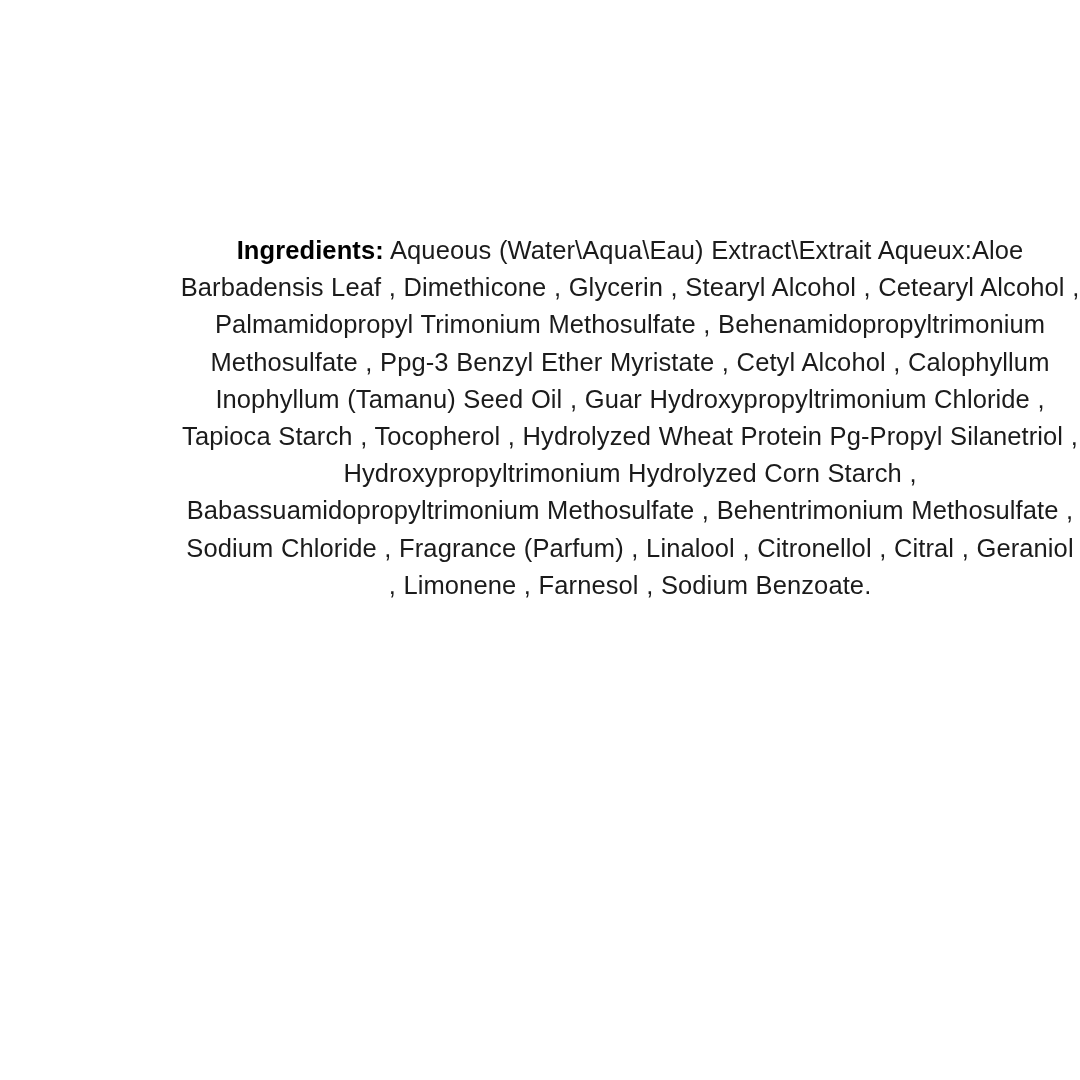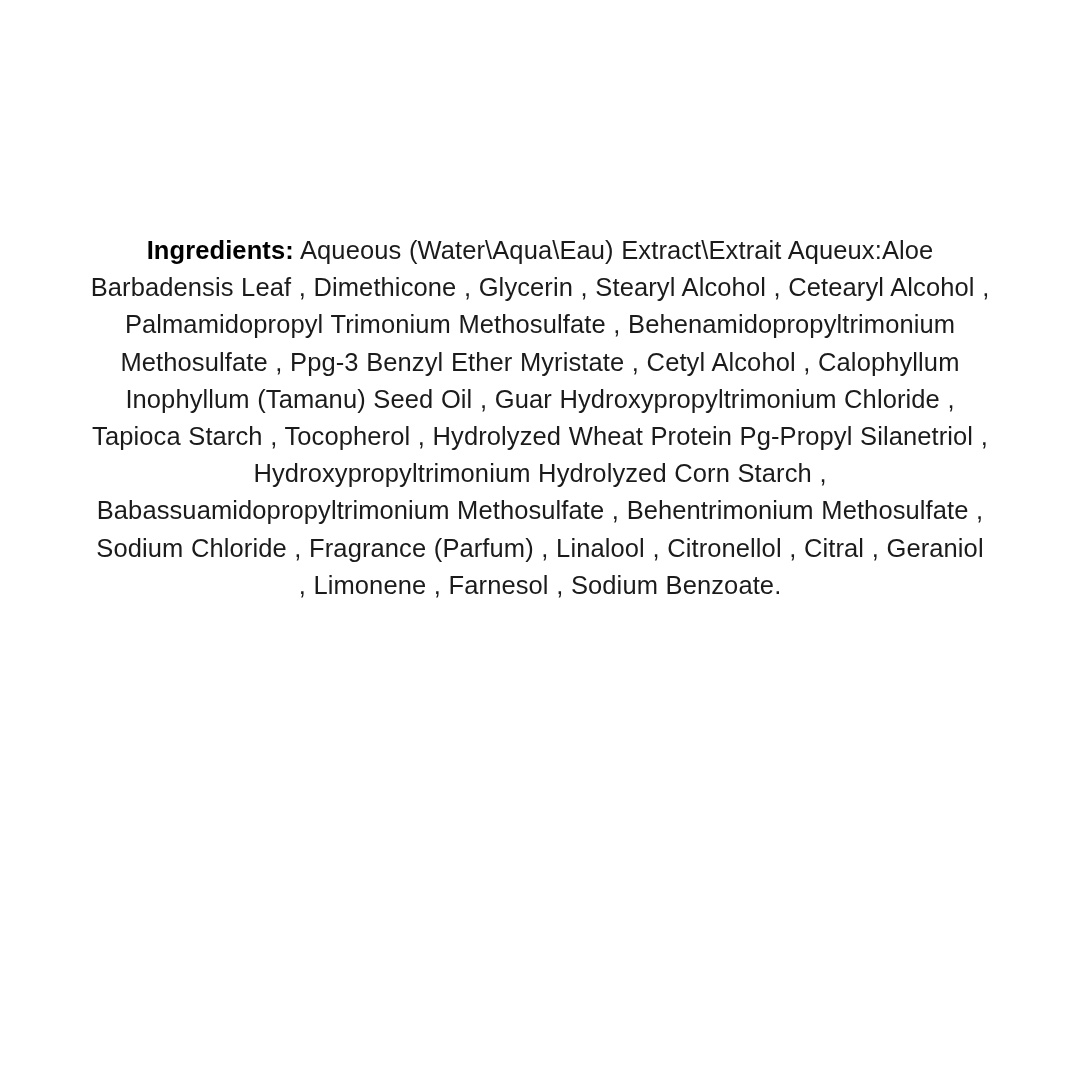--- a/index.html
+++ b/index.html
@@ -12,21 +12,21 @@
     background: #ffffff;
     font-family: "Liberation Sans", sans-serif;
     color: #1a1a1a;
     overflow: hidden;
   }
   .page {
     width: 1080px;
     height: 836px;
     display: flex;
     align-items: center;
-    justify-content: center;
+    justify-content: flex-end;
     box-sizing: border-box;
   }
   .ingredients-block {
     width: 900px;
     text-align: center;
     font-size: 25.5px;
     line-height: 1.46;
     color: #1b1b1b;
     letter-spacing: 0.1px;
     word-spacing: 0.4px;

